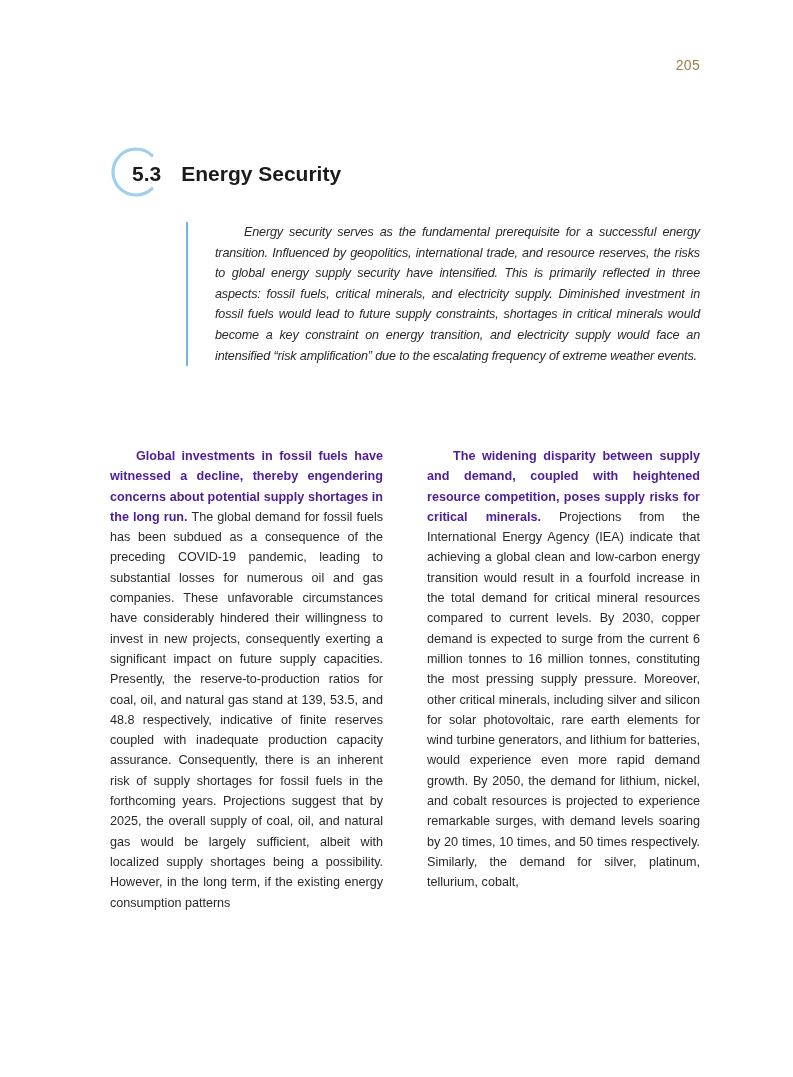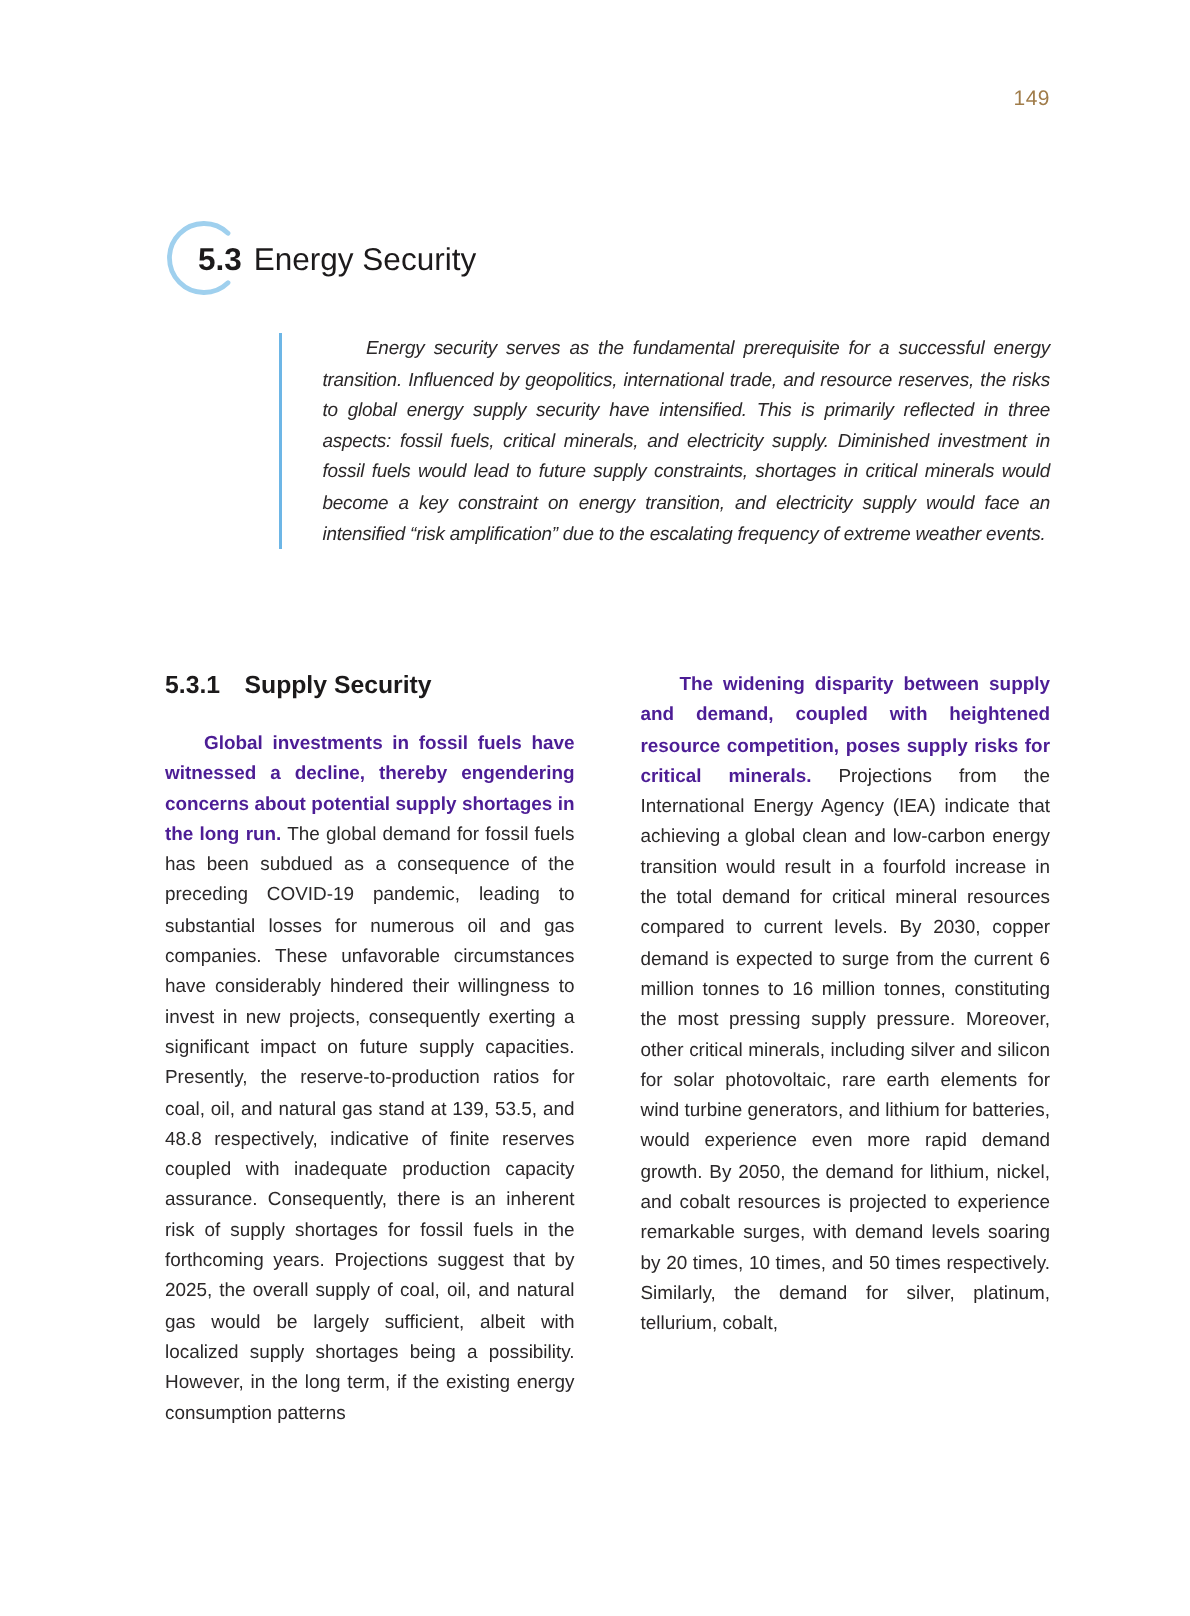--- a/index.html
+++ b/index.html
@@ -42,23 +42,23 @@
   }
   .section-number {
     position: relative;
     margin-left: 24px;
     font-size: 21px;
     font-weight: bold;
     color: #1c1a1b;
   }
   .section-title {
     position: relative;
-    margin-left: 8px;
+    margin-left: 20px;
     font-size: 21px;
-    font-weight: normal;
+    font-weight: bold;
     color: #1c1a1b;
   }
   .abstract {
     position: absolute;
     top: 222px;
     left: 186px;
     width: 514px;
     border-left: 2px solid #6db6e6;
     padding-left: 27px;
     box-sizing: border-box;
@@ -98,34 +98,33 @@
     text-align: justify;
     color: #2b2829;
   }
   .body-text.indent { text-indent: 26px; }
   .body-text b { font-weight: bold; color: #4c1d95; }
   .col-left .body-text { margin-top: 0; }
 </style>
 </head>
 <body>
 
-<div class="page-number">149</div>
+<div class="page-number">205</div>
 
 <div class="section-heading">
   <svg class="section-ring" viewBox="0 0 52 52">
     <path d="M 44 9.5 A 23 23 0 1 0 44 42.5" fill="none" stroke="#9fd0ee" stroke-width="3.2" stroke-linecap="round"></path>
   </svg>
   <span class="section-number">5.3</span>
   <span class="section-title">Energy Security</span>
 </div>
 
 <div class="abstract">
   <p>Energy security serves as the fundamental prerequisite for a successful energy transition. Influenced by geopolitics, international trade, and resource reserves, the risks to global energy supply security have intensified. This is primarily reflected in three aspects: fossil fuels, critical minerals, and electricity supply. Diminished investment in fossil fuels would lead to future supply constraints, shortages in critical minerals would become a key constraint on energy transition, and electricity supply would face an intensified “risk amplification” due to the escalating frequency of extreme weather events.</p>
 </div>
 
 <div class="col col-left">
-  <h3 class="subsection-heading"><span class="num">5.3.1</span><span>Supply Security</span></h3>
   <p class="body-text indent"><b>Global investments in fossil fuels have witnessed a decline, thereby engendering concerns about potential supply shortages in the long run.</b><span> The global demand for fossil fuels has been subdued as a consequence of the preceding COVID-19 pandemic, leading to substantial losses for numerous oil and gas companies. These unfavorable circumstances have considerably hindered their willingness to invest in new projects, consequently exerting a significant impact on future supply capacities. Presently, the reserve-to-production ratios for coal, oil, and natural gas stand at 139, 53.5, and 48.8 respectively, indicative of finite reserves coupled with inadequate production capacity assurance. Consequently, there is an inherent risk of supply shortages for fossil fuels in the forthcoming years. Projections suggest that by 2025, the overall supply of coal, oil, and natural gas would be largely sufficient, albeit with localized supply shortages being a possibility. However, in the long term, if the existing energy consumption patterns</span></p>
 </div>
 
 <div class="col col-right">
   <p class="body-text indent"><b>The widening disparity between sup­ply and demand, coupled with heightened resource competition, poses supply risks for critical minerals.</b><span> Projections from the International Energy Agency (IEA) indicate that achieving a global clean and low-carbon energy transition would result in a fourfold increase in the total demand for critical mineral resources compared to current levels. By 2030, copper demand is expected to surge from the current 6 million tonnes to 16 million tonnes, constituting the most pressing supply pressure. Moreover, other critical minerals, including silver and silicon for solar photovoltaic, rare earth elements for wind turbine generators, and lithium for batteries, would experience even more rapid demand growth. By 2050, the demand for lithium, nickel, and cobalt resources is projected to experience remarkable surges, with demand levels soaring by 20 times, 10 times, and 50 times respectively. Similarly, the demand for silver, platinum, tellurium, cobalt,</span></p>
 </div>
 
 </body></html>

